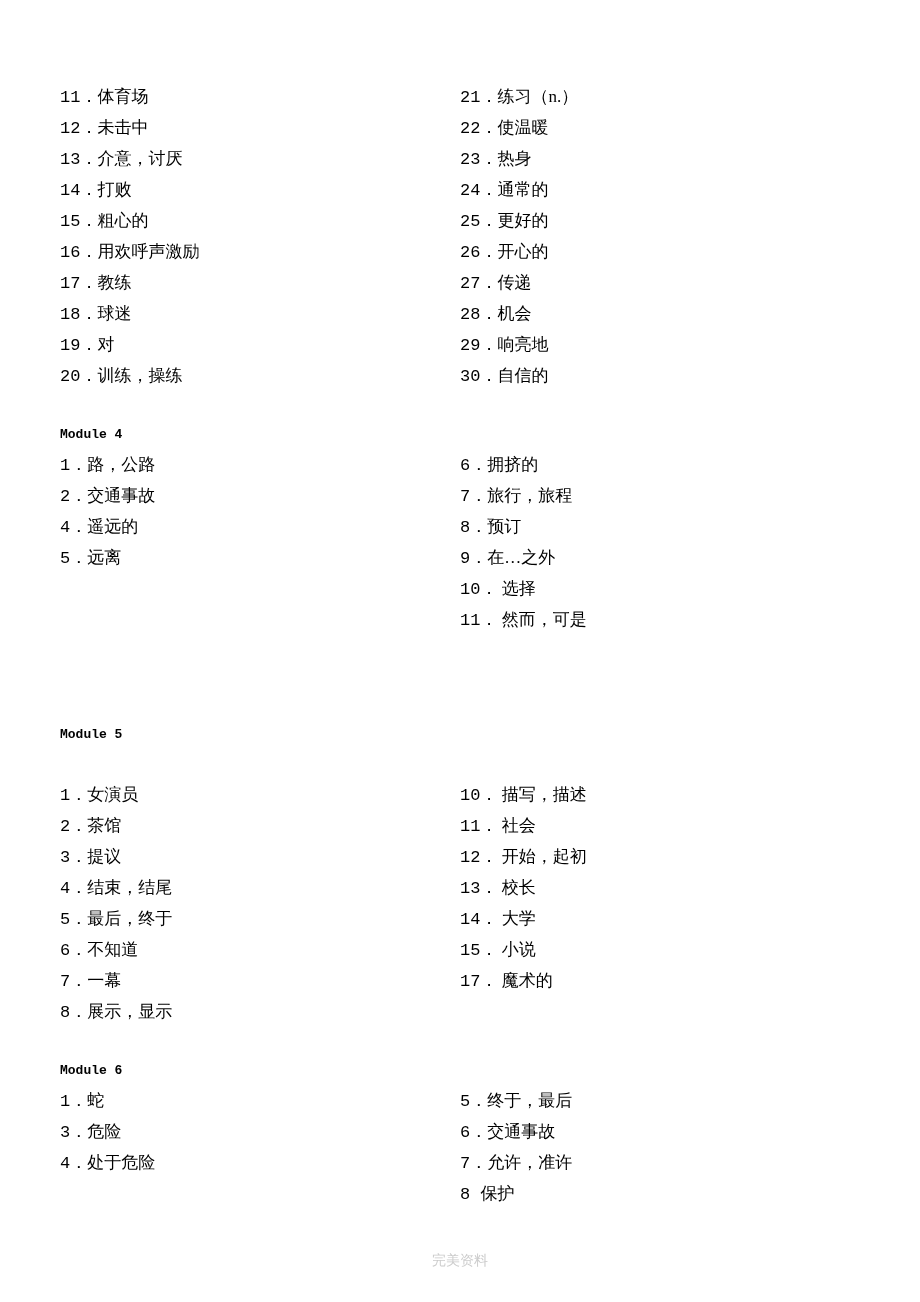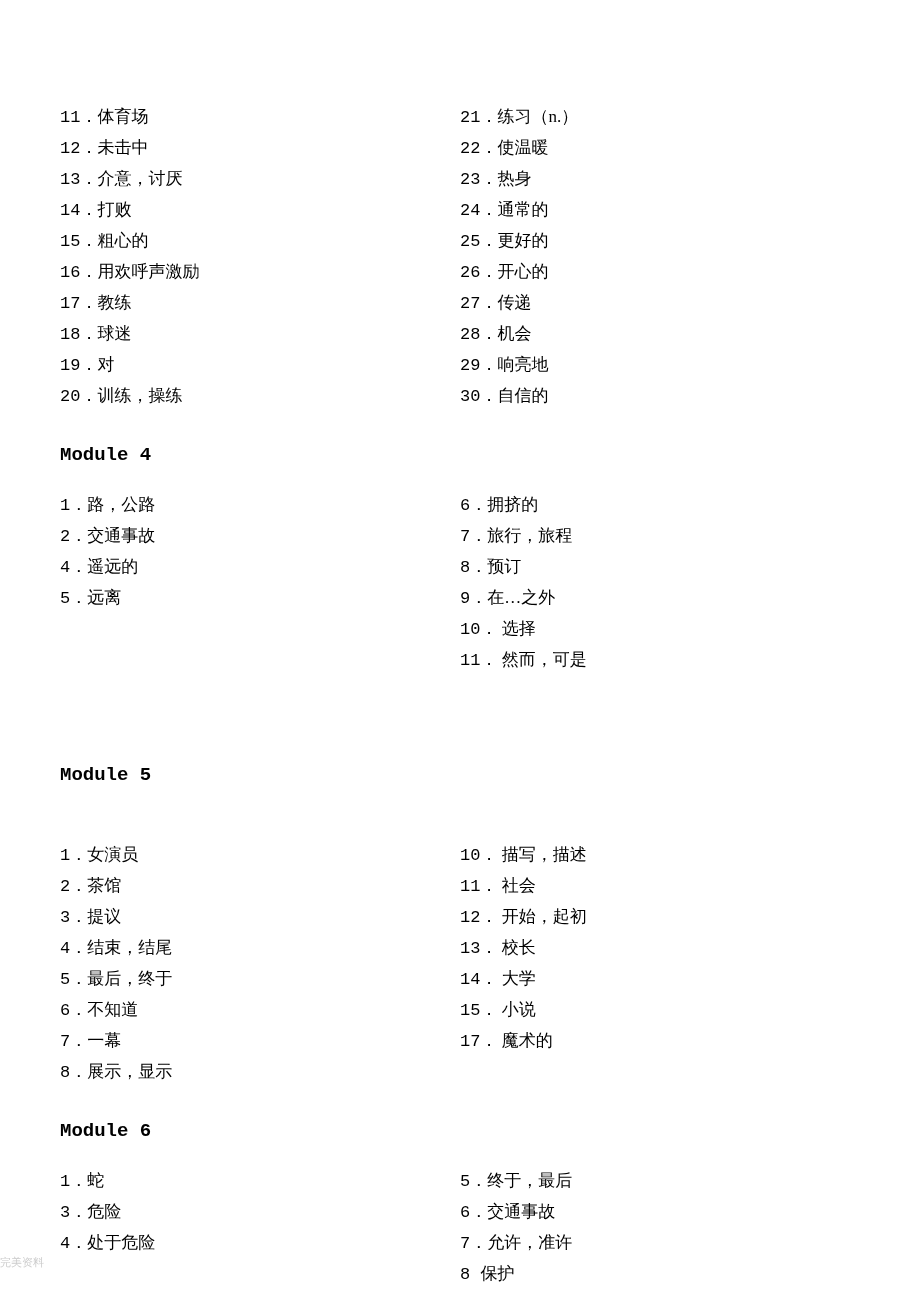--- a/index.html
+++ b/index.html
@@ -10,50 +10,50 @@
       font-family: "SimSun", "宋体", serif;
       font-size: 17px;
       color: #000;
       padding: 82px 60px 0 60px;
       position: relative;
     }
     .section { margin-bottom: 28px; }
     .cols {
       display: flex;
       gap: 0;
-      margin-top: 20px;
     }
     .col {
       flex: 0 0 50%;
     }
     .col-left { padding-left: 0; }
     .col-right { padding-left: 0; }
     .item {
       line-height: 30px;
       white-space: nowrap;
       font-family: "SimSun", "宋体", serif;
     }
     .num {
       font-family: "Courier New", monospace;
       letter-spacing: 0;
     }
     .module-title {
       font-family: "Courier New", monospace;
       font-weight: bold;
-      font-size: 19px;
+      font-size: 13px;
       line-height: 30px;
     }
     .spacer-sm { height: 30px; }
     .spacer-lg { height: 56px; }
     .footer {
       position: absolute;
       bottom: 32px;
       left: 0;
       right: 0;
-      font-size: 11px;
+      text-align: center;
+      font-size: 14px;
       color: #ccc;
       font-family: Liberation Mono, monospace;
     }
   </style>
 </head>
 <body>
 
 <div class="section">
   <div class="cols">
     <div class="col col-left" id="s1-left">

